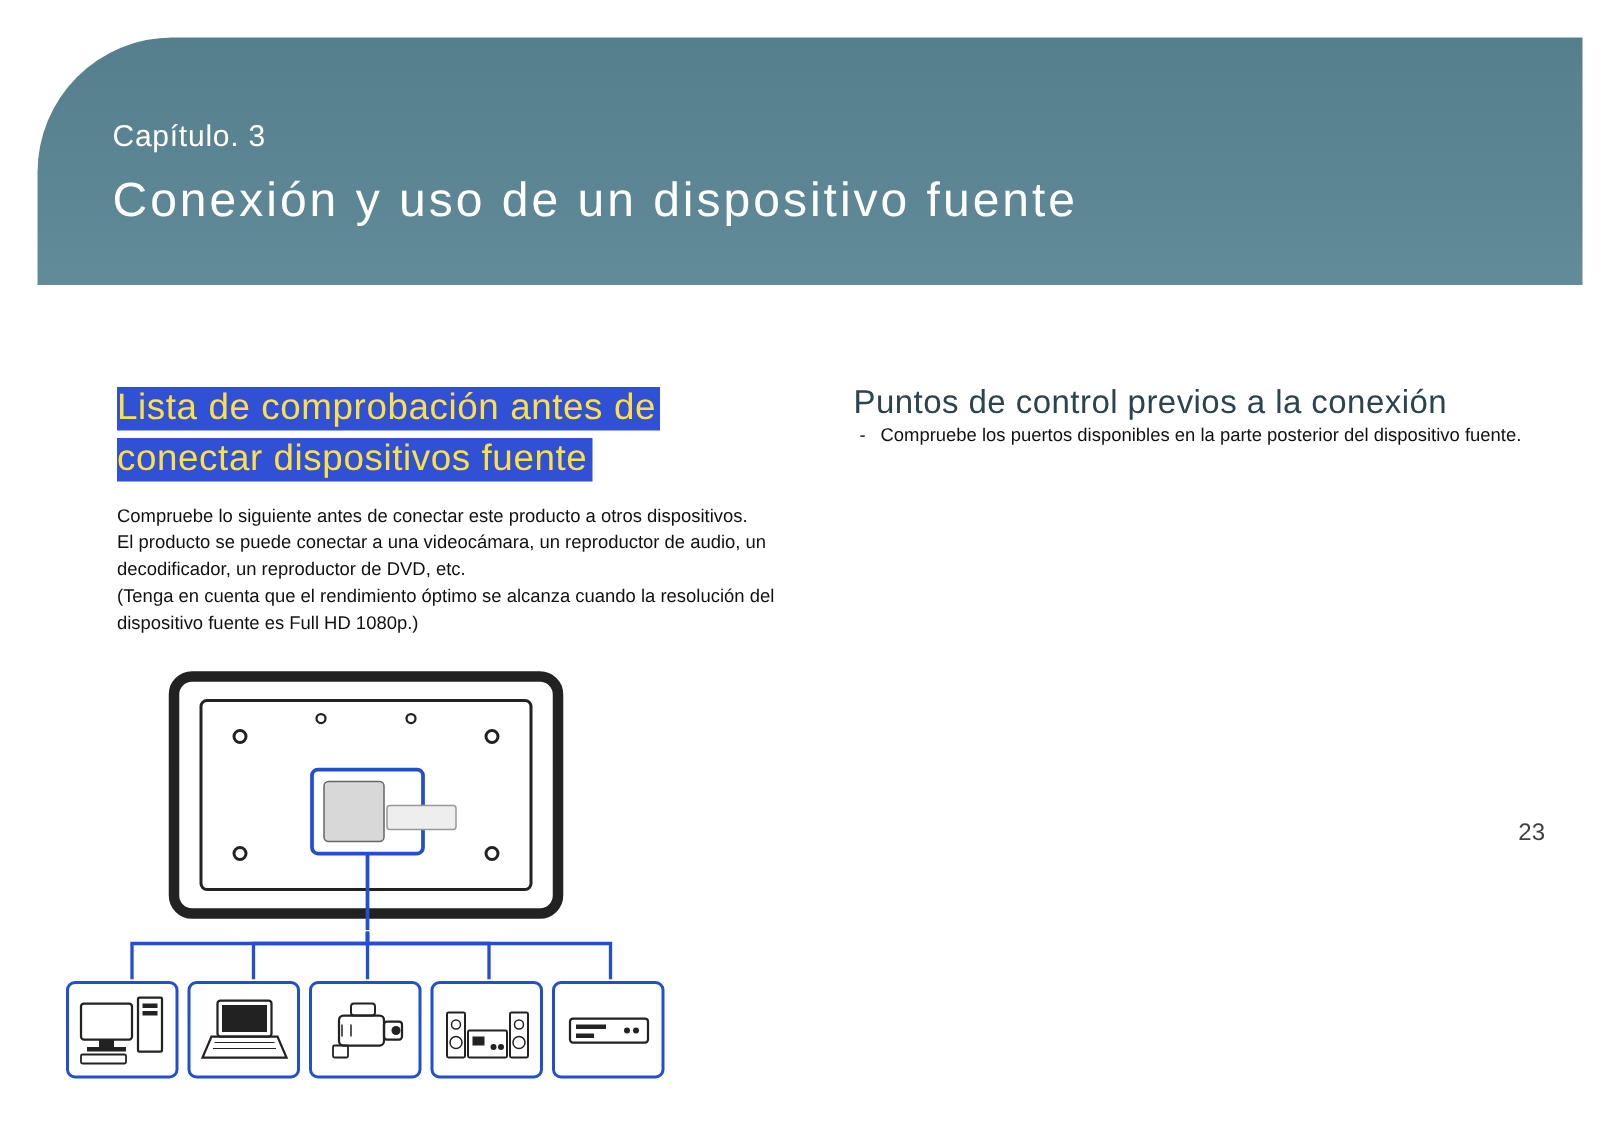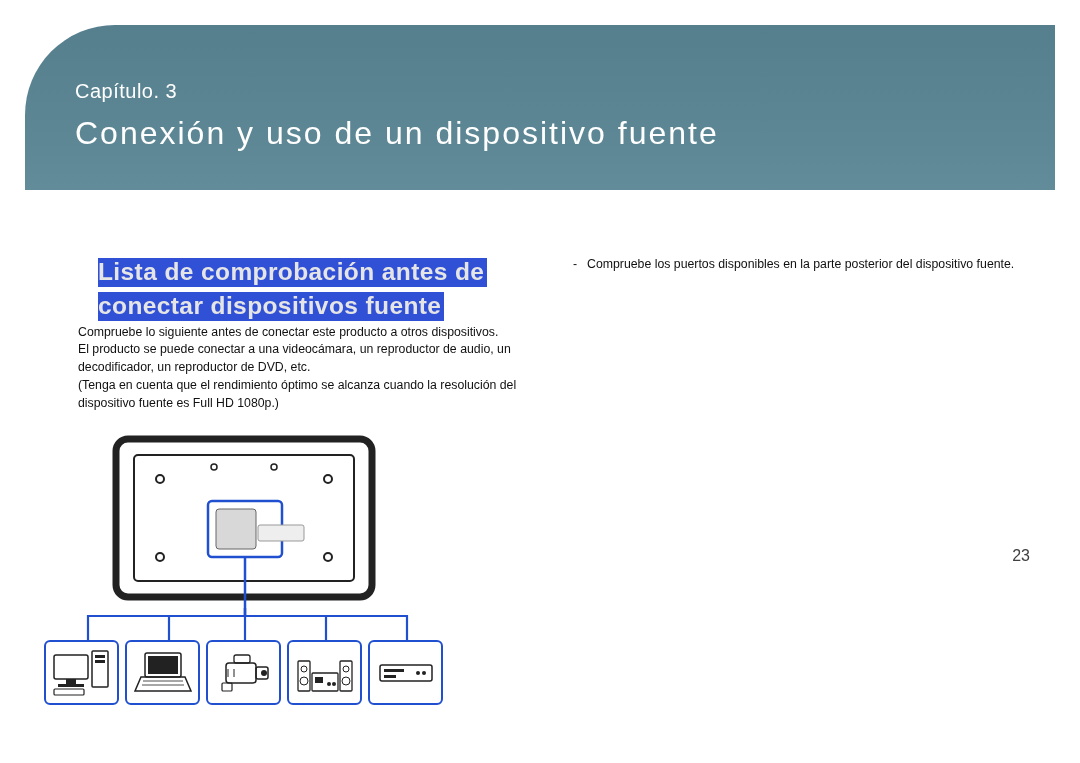--- a/index.html
+++ b/index.html
@@ -10,28 +10,27 @@
     background: linear-gradient(180deg, #567f8e 0%, #5d8795 70%, #628c99 100%);
     border-top-left-radius: 90px;
     padding: 55px 0 0 50px;
     color: #fff;
   }
   .chapter { font-size: 20px; font-weight: 400; margin-bottom: 12px; letter-spacing: 0.5px; }
   .title { font-size: 32px; font-weight: 400; letter-spacing: 2px; }
   .columns { position: absolute; top: 255px; left: 78px; right: 60px; display: flex; gap: 40px; }
   .col { flex: 1; }
   .highlight-heading {
-    font-size: 24.5px; font-weight: 700; line-height: 1.4; color: #e5e5e5;
+    font-size: 24.5px; font-weight: 400; line-height: 1.4; color: #fde047;
     letter-spacing: 0.4px;
-    margin-left: 20px;
   }
   .highlight-heading span.hl {
     background: #3050d6; padding: 0 3px 2px 0;
   }
-  .body-text { font-size: 12.3px; line-height: 1.45; color: #111; }
+  .body-text { font-size: 12.3px; line-height: 1.45; color: #111; margin-top: 12px; }
   .sub-heading { font-size: 22px; color: #345; letter-spacing: 0.3px; color: #2b4450; }
   .bullets { font-size: 12.3px; line-height: 1.55; color: #111; padding-left: 4px; }
   .bullets li { list-style: none; position: relative; padding-left: 14px; margin-bottom: 8px; }
   .bullets li::before { content: "-"; position: absolute; left: 0; top: 0; }
   .page-number { position: absolute; right: 50px; bottom: 28px; font-size: 16px; color: #404040; }
   .diagram { margin: 20px 0 0 26px; }
   .devices { display: flex; gap: 6px; margin-top: 16px; }
   .device { width: 75px; height: 65px; border: 2px solid #2050d0; border-radius: 6px; display:flex; align-items:center; justify-content:center; }
 </style>
 </head>
@@ -136,20 +135,21 @@
               <circle cx="44" cy="26" r="2" fill="#222"></circle>
               <circle cx="50" cy="26" r="2" fill="#222"></circle>
               <rect x="10" y="28" width="12" height="3" fill="#222"></rect>
             </svg>
           </div>
         </div>
       </div>
     </div>
 
     <div class="col">
+      <div class="sub-heading">Puntos de control previos a la conexión</div>
       <ul class="bullets">
         <li>Compruebe los puertos disponibles en la parte posterior del dispositivo fuente.</li>
       </ul>
     </div>
 
   </div>
 
   <div class="page-number">23</div>
 
 </div>

